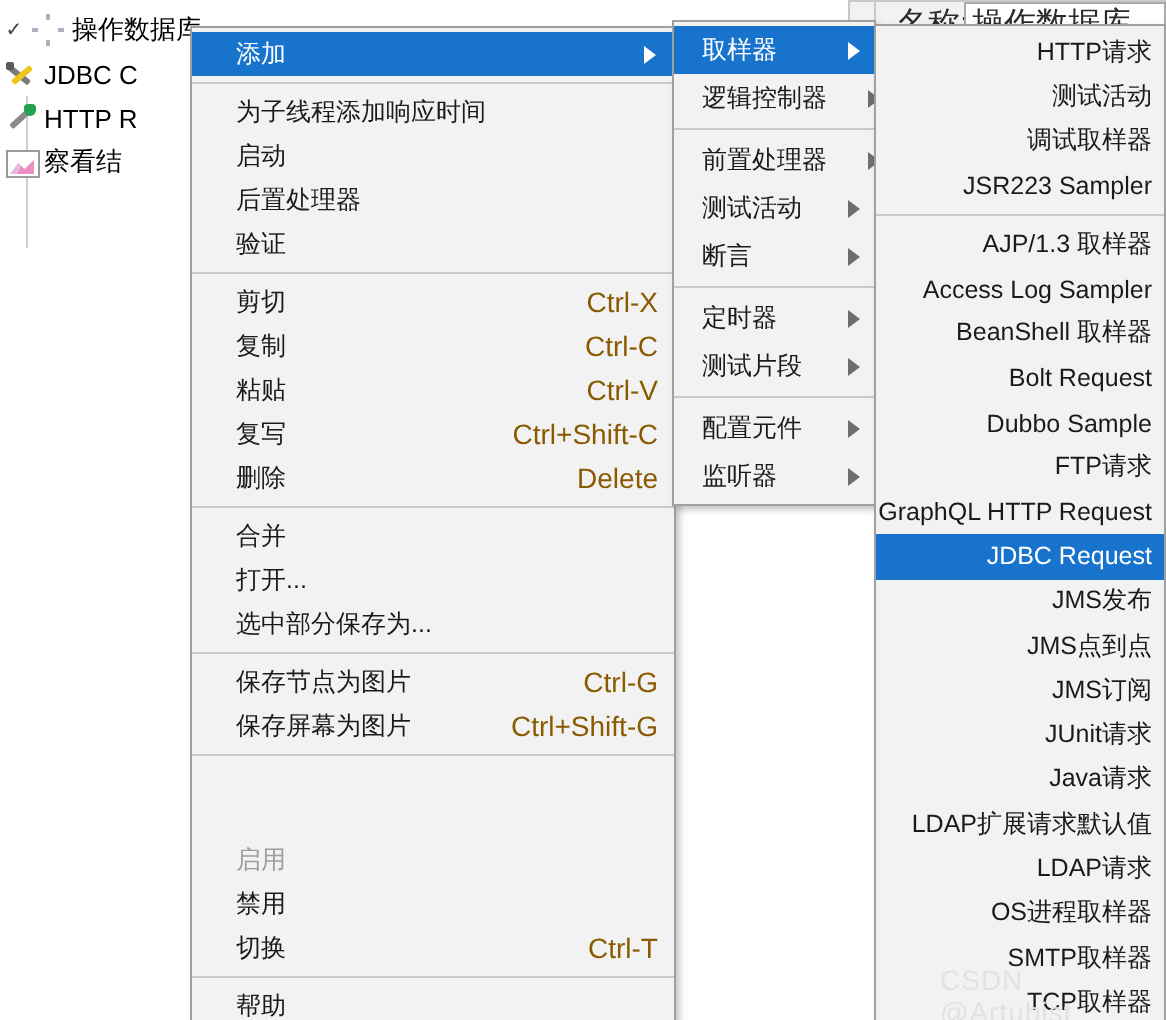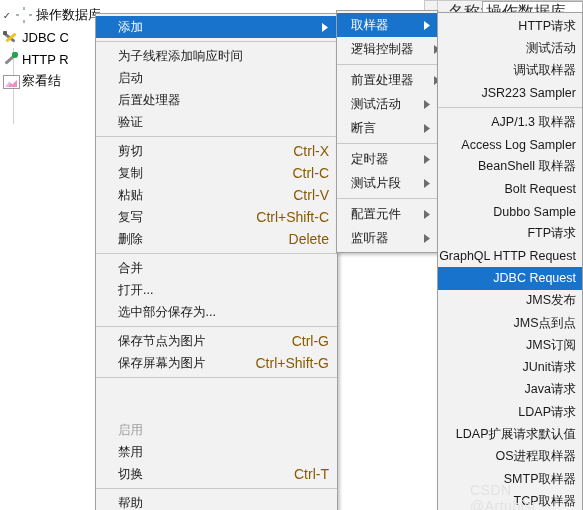--- a/index.html
+++ b/index.html
@@ -351,26 +351,26 @@
     <div class="mi">
       <span class="txt">JMS订阅</span>
     </div>
     <div class="mi">
       <span class="txt">JUnit请求</span>
     </div>
     <div class="mi">
       <span class="txt">Java请求</span>
     </div>
     <div class="mi">
+      <span class="txt">LDAP扩展请求默认值</span>
+    </div>
+    <div class="mi">
       <span class="txt">LDAP请求</span>
     </div>
     <div class="mi">
-      <span class="txt">LDAP扩展请求默认值</span>
-    </div>
-    <div class="mi">
       <span class="txt">OS进程取样器</span>
     </div>
     <div class="mi">
       <span class="txt">SMTP取样器</span>
     </div>
     <div class="mi">
       <span class="txt">TCP取样器</span>
     </div>
   </div>
 

